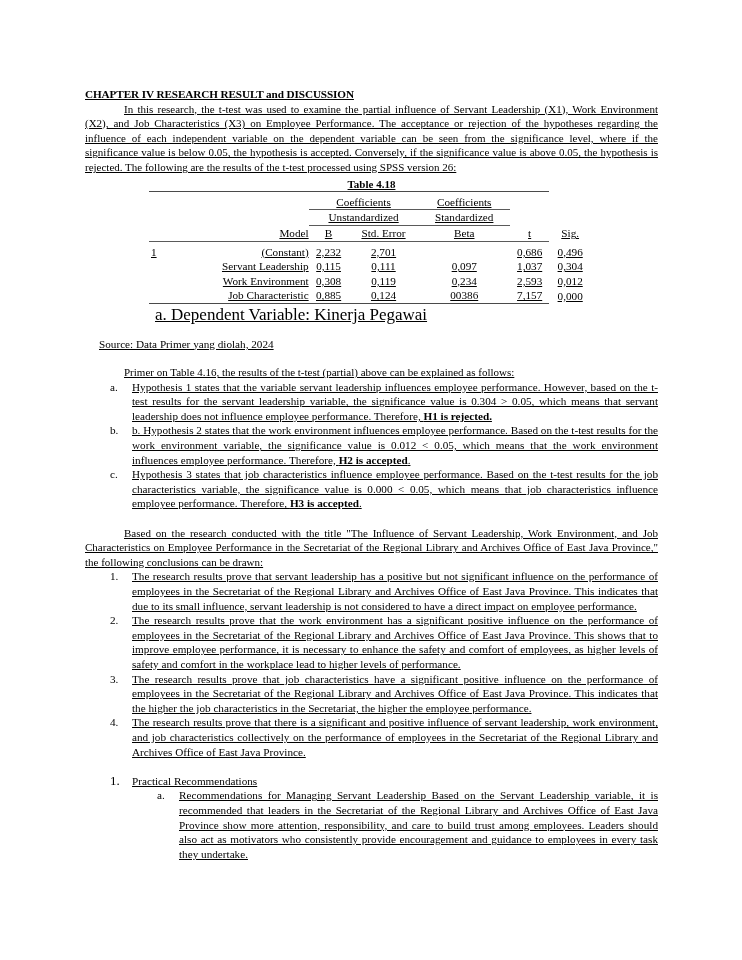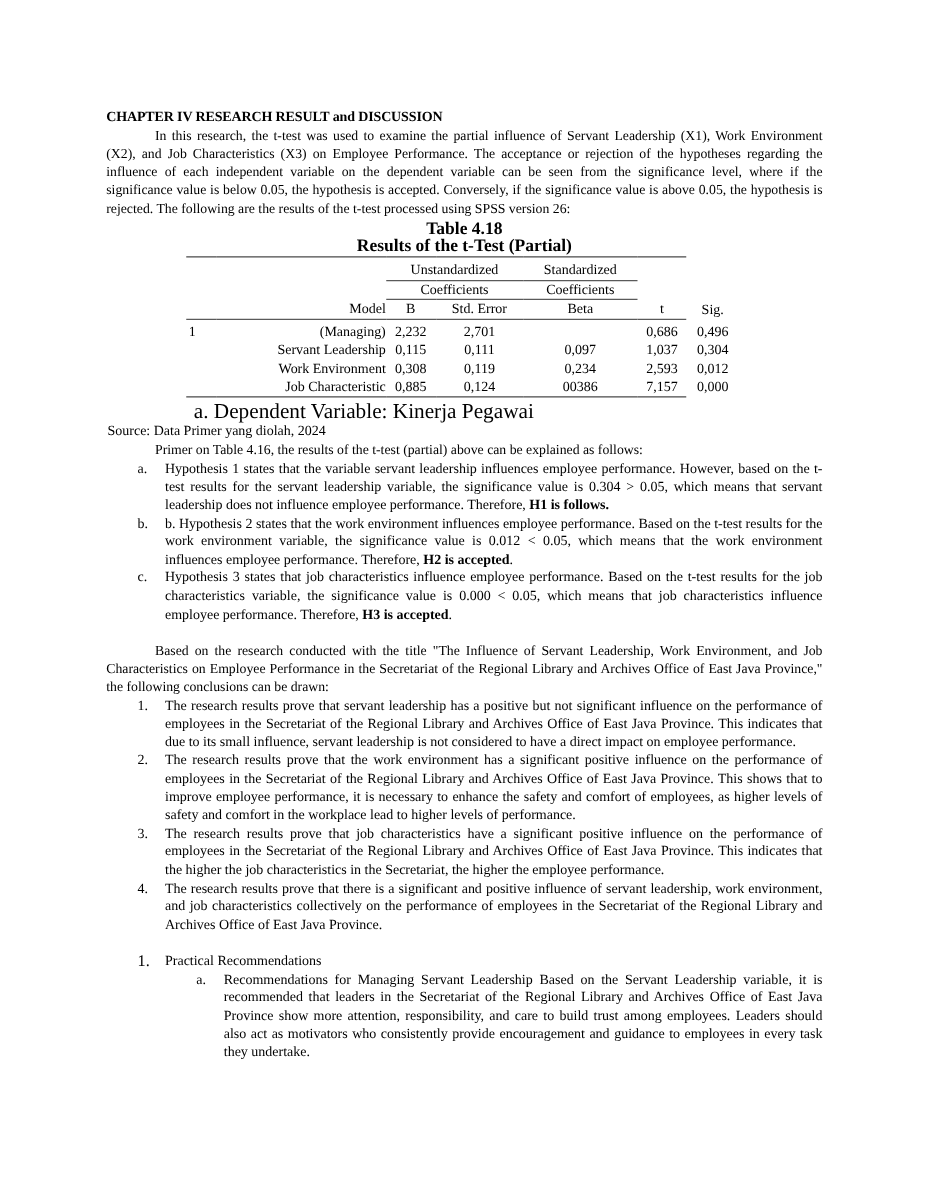--- a/index.html
+++ b/index.html
@@ -13,20 +13,21 @@
     overflow: hidden;
     font-family: "Liberation Serif", "DejaVu Serif", serif;
     color: #000000;
   }
   .page {
     position: relative;
     width: 634px;
     height: 960px;
     box-sizing: border-box;
     padding: 87px 84px 0 85px;
+    text-decoration: underline;
   }
   .doc-body { width: 573px; }
 
   h1.chapter {
     font-size: 11.2px;
     font-weight: bold;
     margin: 0 0 0 0;
     line-height: 14.6px;
     letter-spacing: -0.1px;
   }
@@ -42,21 +43,21 @@
   p.indent { text-indent: 39px; }
 
   
   .table-wrap {
     margin-top: 2px;
     width: 573px;
   }
   .tbl-caption {
     text-align: center;
     font-weight: bold;
-    font-size: 14px;
+    font-size: 11px;
     line-height: 14.2px;
   }
   table.stats {
     border-collapse: collapse;
     margin: 0 0 0 64px;
     width: 446px;
     font-size: 11.2px;
     line-height: 14.6px;
   }
   table.stats td, table.stats th {
@@ -76,21 +77,21 @@
   td.pad-r { padding-right: 4px !important; }
 
   .tbl-note {
     font-size: 17px;
     line-height: 14.6px;
     margin: 1px 0 0 70px;
   }
   .source-line {
     font-size: 11.2px;
     line-height: 14.6px;
-    margin: 1px;
+    margin: 14px;
   }
 
   
   ol.alpha, ol.num {
     list-style: none;
     margin: 0;
     padding: 0;
   }
   ol.alpha > li, ol.num > li {
     position: relative;
@@ -139,59 +140,58 @@
 
 <div class="page">
   <div class="doc-body">
 
     <h1 class="chapter">CHAPTER IV RESEARCH RESULT and DISCUSSION</h1>
 
     <p class="para indent">In this research, the t-test was used to examine the partial influence of Servant Leadership (X1), Work Environment (X2), and Job Characteristics (X3) on Employee Performance. The acceptance or rejection of the hypotheses regarding the influence of each independent variable on the dependent variable can be seen from the significance level, where if the significance value is below 0.05, the hypothesis is accepted. Conversely, if the significance value is above 0.05, the hypothesis is rejected. The following are the results of the t-test processed using SPSS version 26:</p>
 
     <div class="table-wrap">
       <div class="tbl-caption">Table 4.18</div>
-      <div class="tbl-caption">Results of the t-Test (Partial)</div>
 
       <table class="stats">
         <tbody>
             <tr class="rule-top">
           <td colspan="6"></td>
         </tr>
         <tr>
           <td class="c-modelnum"></td>
           <td class="c-label"></td>
+          <td class="group-head spanrule" colspan="2">Coefficients</td>
+          <td class="group-head spanrule">Coefficients</td>
+          <td class="c-num"></td>
+          <td class="c-num"></td>
+        </tr>
+        <tr>
+          <td class="c-modelnum"></td>
+          <td class="c-label"></td>
           <td class="group-head spanrule" colspan="2">Unstandardized</td>
           <td class="group-head spanrule">Standardized</td>
-          <td class="c-num"></td>
-          <td class="c-num"></td>
-        </tr>
-        <tr>
-          <td class="c-modelnum"></td>
-          <td class="c-label"></td>
-          <td class="group-head spanrule" colspan="2">Coefficients</td>
-          <td class="group-head spanrule">Coefficients</td>
           <td class="c-num"></td>
           <td class="c-num"></td>
         </tr>
         <tr>
           <td class="c-modelnum"></td>
           <td class="c-label">Model</td>
           <td class="c-num">B</td>
           <td class="c-num">Std. Error</td>
           <td class="c-num">Beta</td>
           <td class="c-num">t</td>
           <td class="c-num pad-r">Sig.</td>
         </tr>
         <tr class="rule-mid">
           <td colspan="6"></td>
         </tr>
 
         <tr>
           <td class="c-modelnum">1</td>
-          <td class="c-label">(Managing)</td>
+          <td class="c-label">(Constant)</td>
           <td class="c-num">2,232</td>
           <td class="c-num">2,701</td>
           <td class="c-num"></td>
           <td class="c-num">0,686</td>
           <td class="c-num pad-r">0,496</td>
         </tr>
         <tr>
           <td class="c-modelnum"></td>
           <td class="c-label">Servant Leadership</td>
           <td class="c-num">0,115</td>
@@ -227,21 +227,21 @@
 
       <div class="tbl-note">a. Dependent Variable: Kinerja Pegawai</div>
       <div class="source-line">Source: Data Primer yang diolah, 2024</div>
     </div>
 
     <p class="para indent">Primer on Table 4.16, the results of the t-test (partial) above can be explained as follows:</p>
 
     <ol class="alpha">
       <li>
         <span class="mk">a.</span>
-        <span>Hypothesis 1 states that the variable servant leadership influences employee performance. However, based on the t-test results for the servant leadership variable, the significance value is 0.304 &gt; 0.05, which means that servant leadership does not influence employee performance. Therefore, </span><b class="bld">H1 is follows.</b><span></span>
+        <span>Hypothesis 1 states that the variable servant leadership influences employee performance. However, based on the t-test results for the servant leadership variable, the significance value is 0.304 &gt; 0.05, which means that servant leadership does not influence employee performance. Therefore, </span><b class="bld">H1 is rejected.</b><span></span>
       </li>
       <li>
         <span class="mk">b.</span>
         <span>b. Hypothesis 2 states that the work environment influences employee performance. Based on the t-test results for the work environment variable, the significance value is 0.012 &lt; 0.05, which means that the work environment influences employee performance. Therefore, </span><b class="bld">H2 is accepted</b><span>.</span>
       </li>
       <li>
         <span class="mk">c.</span>
         <span>Hypothesis 3 states that job characteristics influence employee performance. Based on the t-test results for the job characteristics variable, the significance value is 0.000 &lt; 0.05, which means that job characteristics influence employee performance. Therefore, </span><b class="bld">H3 is accepted</b><span>.</span>
       </li>
     </ol>

